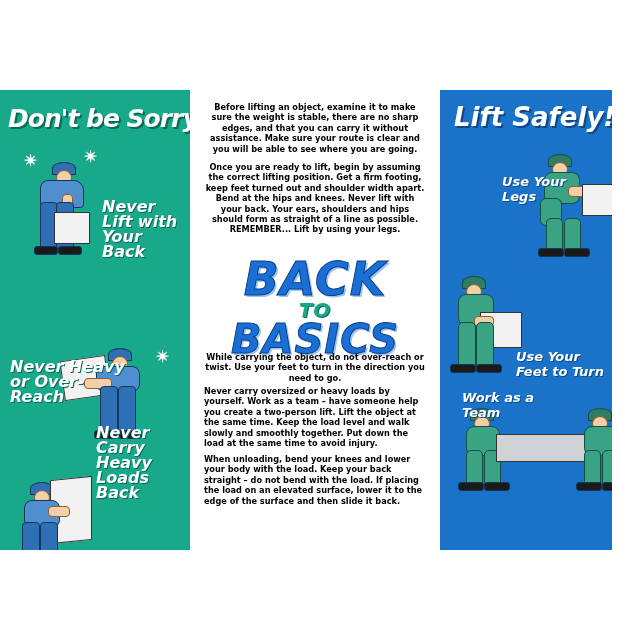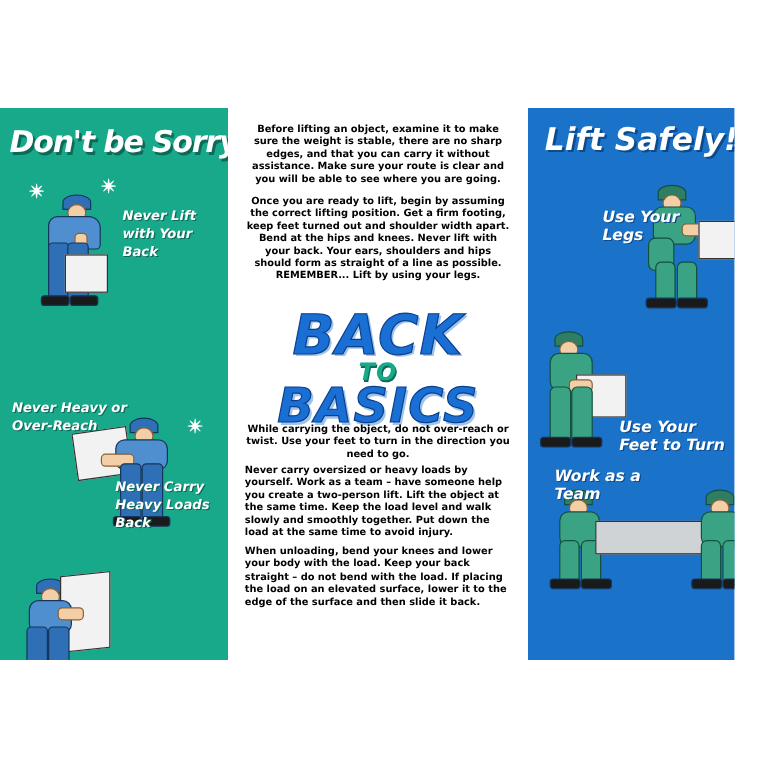--- a/index.html
+++ b/index.html
@@ -29,23 +29,24 @@
     font-weight:bold;font-style:italic;
     font-size:25px;color:#ffffff;
     letter-spacing:-1px;
     text-shadow:2px 2px 0 #0c6b58;
     white-space:nowrap;
   }
   .cap{
     position:absolute;
     font-family:"DejaVu Sans", sans-serif;
     font-weight:bold;font-style:italic;
-    font-size:11px;line-height:15px;
+    font-size:16px;line-height:15px;
     color:#ffffff;
     text-shadow:1px 1px 0 #0c6b58;
+    margin-top:27px;
   }
   .cap1{top:82px;left:102px;width:82px;}
   .cap2{top:242px;left:10px;width:120px;}
   .cap3{top:308px;left:96px;width:90px;}
 
   
   .panel-center{
     width:250px;height:460px;
     background:#ffffff;
     position:relative;

